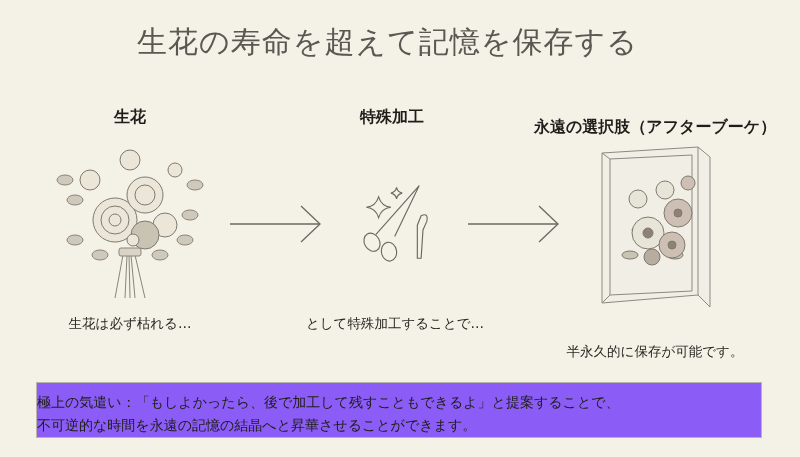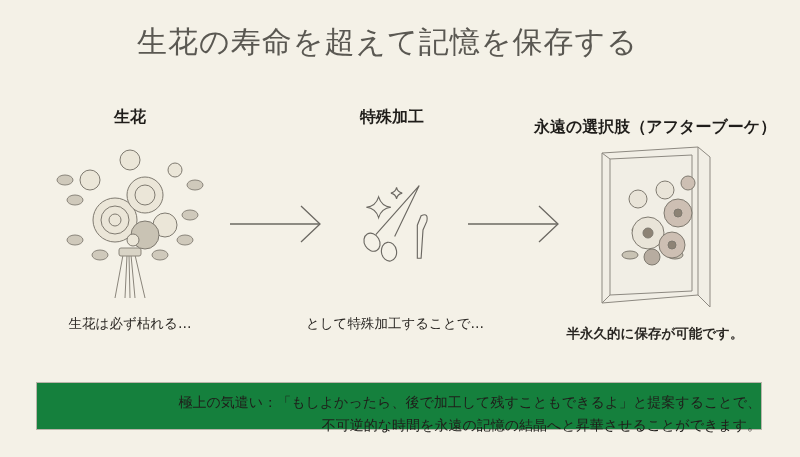--- a/index.html
+++ b/index.html
@@ -20,23 +20,23 @@
       position: absolute; font-size: 16px; font-weight: bold; color: #1f1d1a;
       text-align: center; white-space: nowrap;
     }
     .caption {
       position: absolute; font-size: 13.5px; color: #2a2723;
       text-align: center; line-height: 21px; white-space: nowrap;
     }
     .arrow { position: absolute; }
     .illus { position: absolute; }
     .note {
-      position: absolute; left: 36px; top: 382px; width: 726px; height: 48px;
-      border: 1px solid #b9b5aa; background: #15803d; box-sizing: border-box;
-      text-align: right; font-size: 14px; line-height: 23px; padding-top: 8px;
+      position: absolute; left: 36px; top: 382px; width: 726px; height: 56px;
+      border: 1px solid #b9b5aa; background: #8b5cf6; box-sizing: border-box;
+      text-align: left; font-size: 14px; line-height: 23px; padding-top: 8px;
       color: #1f1d1a;
     }
   </style>
 </head>
 <body>
 
 <div class="title">生花の寿命を超えて記憶を保存する</div>
 
 <div class="heading" style="left:80px; top:107px; width:100px;">生花</div>
 <svg class="illus" style="left:45px; top:140px;" width="170" height="160" viewBox="0 0 170 160">
@@ -115,20 +115,20 @@
     <circle cx="78" cy="68" r="14" fill="#cdbfb3"></circle>
       <circle cx="78" cy="68" r="4" fill="#8d8375"></circle>
     <circle cx="72" cy="100" r="13" fill="#cdbfb3"></circle>
       <circle cx="72" cy="100" r="4" fill="#8d8375"></circle>
     <circle cx="38" cy="54" r="9"></circle>
       <circle cx="65" cy="45" r="9"></circle>
     <circle cx="88" cy="38" r="7" fill="#cdbfb3"></circle>
       <circle cx="52" cy="112" r="8" fill="#b7aca0"></circle>
   </g>
 </svg>
-<div class="caption" style="left:555px; top:323px; width:200px;font-weight:bold;">
+<div class="caption" style="left:555px; top:341px; width:200px;">
   <div>半永久的に保存が可能です。</div>
 </div>
 
 <div class="note">
   <div>極上の気遣い：「もしよかったら、後で加工して残すこともできるよ」と提案することで、</div>
   <div>不可逆的な時間を永遠の記憶の結晶へと昇華させることができます。</div>
 </div>
 
 </body></html>

